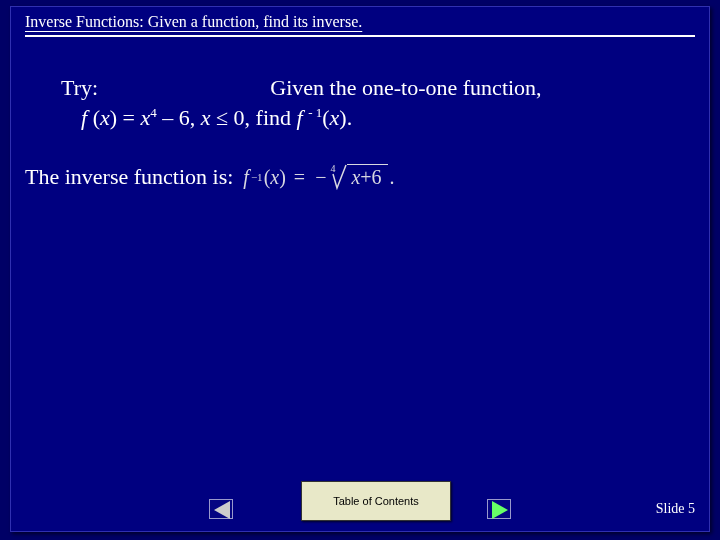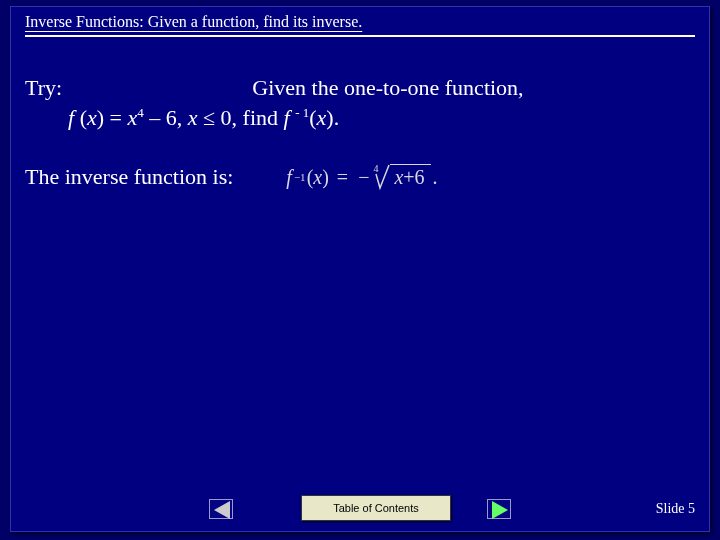--- a/index.html
+++ b/index.html
@@ -34,25 +34,25 @@
     margin-top: 2px;
   }
   .body-area {
     position: absolute;
     left: 14px; top: 66px; right: 14px;
     color: #ffffff;
     font-size: 22px;
     line-height: 1.35;
   }
   .try-row { display: flex; }
-  .try-label { width: 56px; flex: 0 0 56px; }
+  .try-label { width: 56px; flex: 0 0 56px; margin-left: 36px; }
   .try-text { flex: 1; text-align: center; }
-  .indent { margin-left: 43px; }
+  .indent { margin-left: 56px; }
   .fx { font-style: italic; }
-  .answer-row { margin-top: 30px; display: flex; align-items: center; gap: 43px; }
+  .answer-row { margin-top: 30px; display: flex; align-items: center; }
   .answer-label { padding-right: 10px; }
 
   
   .formula {
     display: inline-flex;
     align-items: center;
     color: #d8d8e0;
     font-size: 20px;
     font-style: italic;
   }
@@ -111,21 +111,21 @@
     border: 1px solid #9999cc;
     background: rgba(255,255,255,0.02);
   }
   .nav-prev .nav-frame { left: 2px; top: 0; }
   .nav-next .nav-frame { left: 2px; top: 0; }
   .nav-prev .tri, .nav-next .tri { position: relative; z-index: 1; }
 
   .toc-btn {
     position: absolute;
     left: 290px; bottom: 0;
-    width: 150px; height: 26px;
+    width: 150px; height: 40px;
     background: #e8e8c8;
     border: 1px solid #333;
     box-shadow: 1px 1px 2px rgba(0,0,0,0.7);
     color: #000;
     font-family: Arial, sans-serif;
     font-size: 11px;
     display: flex;
     align-items: center;
     justify-content: center;
     padding: 0 4px;

